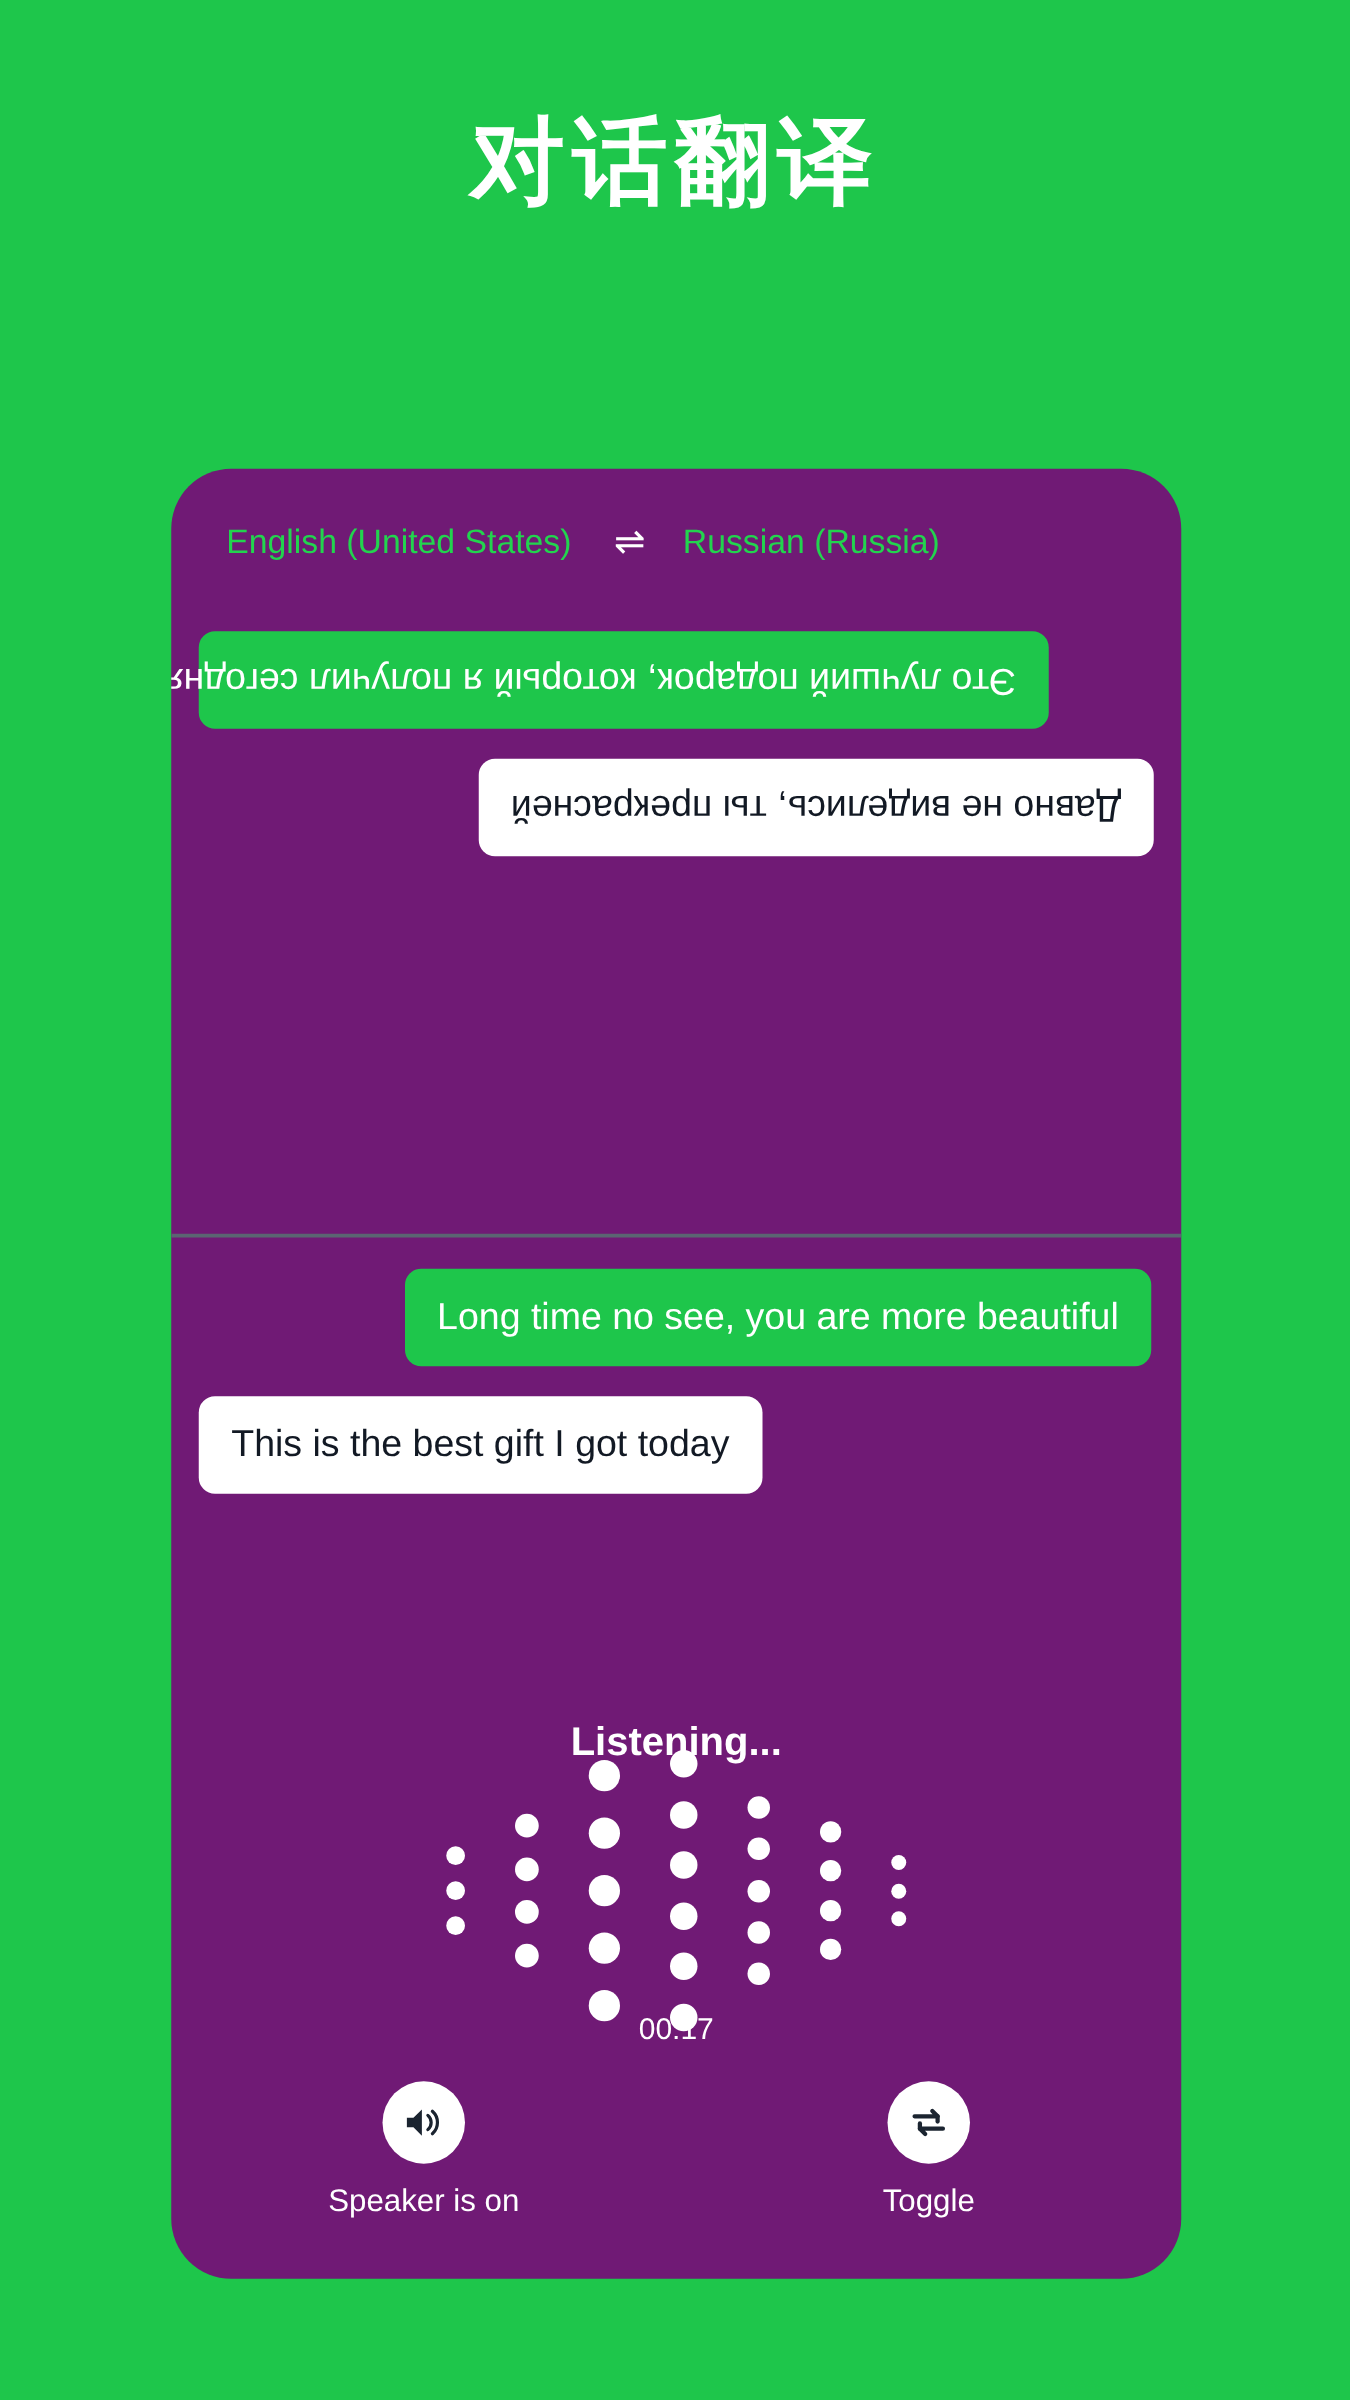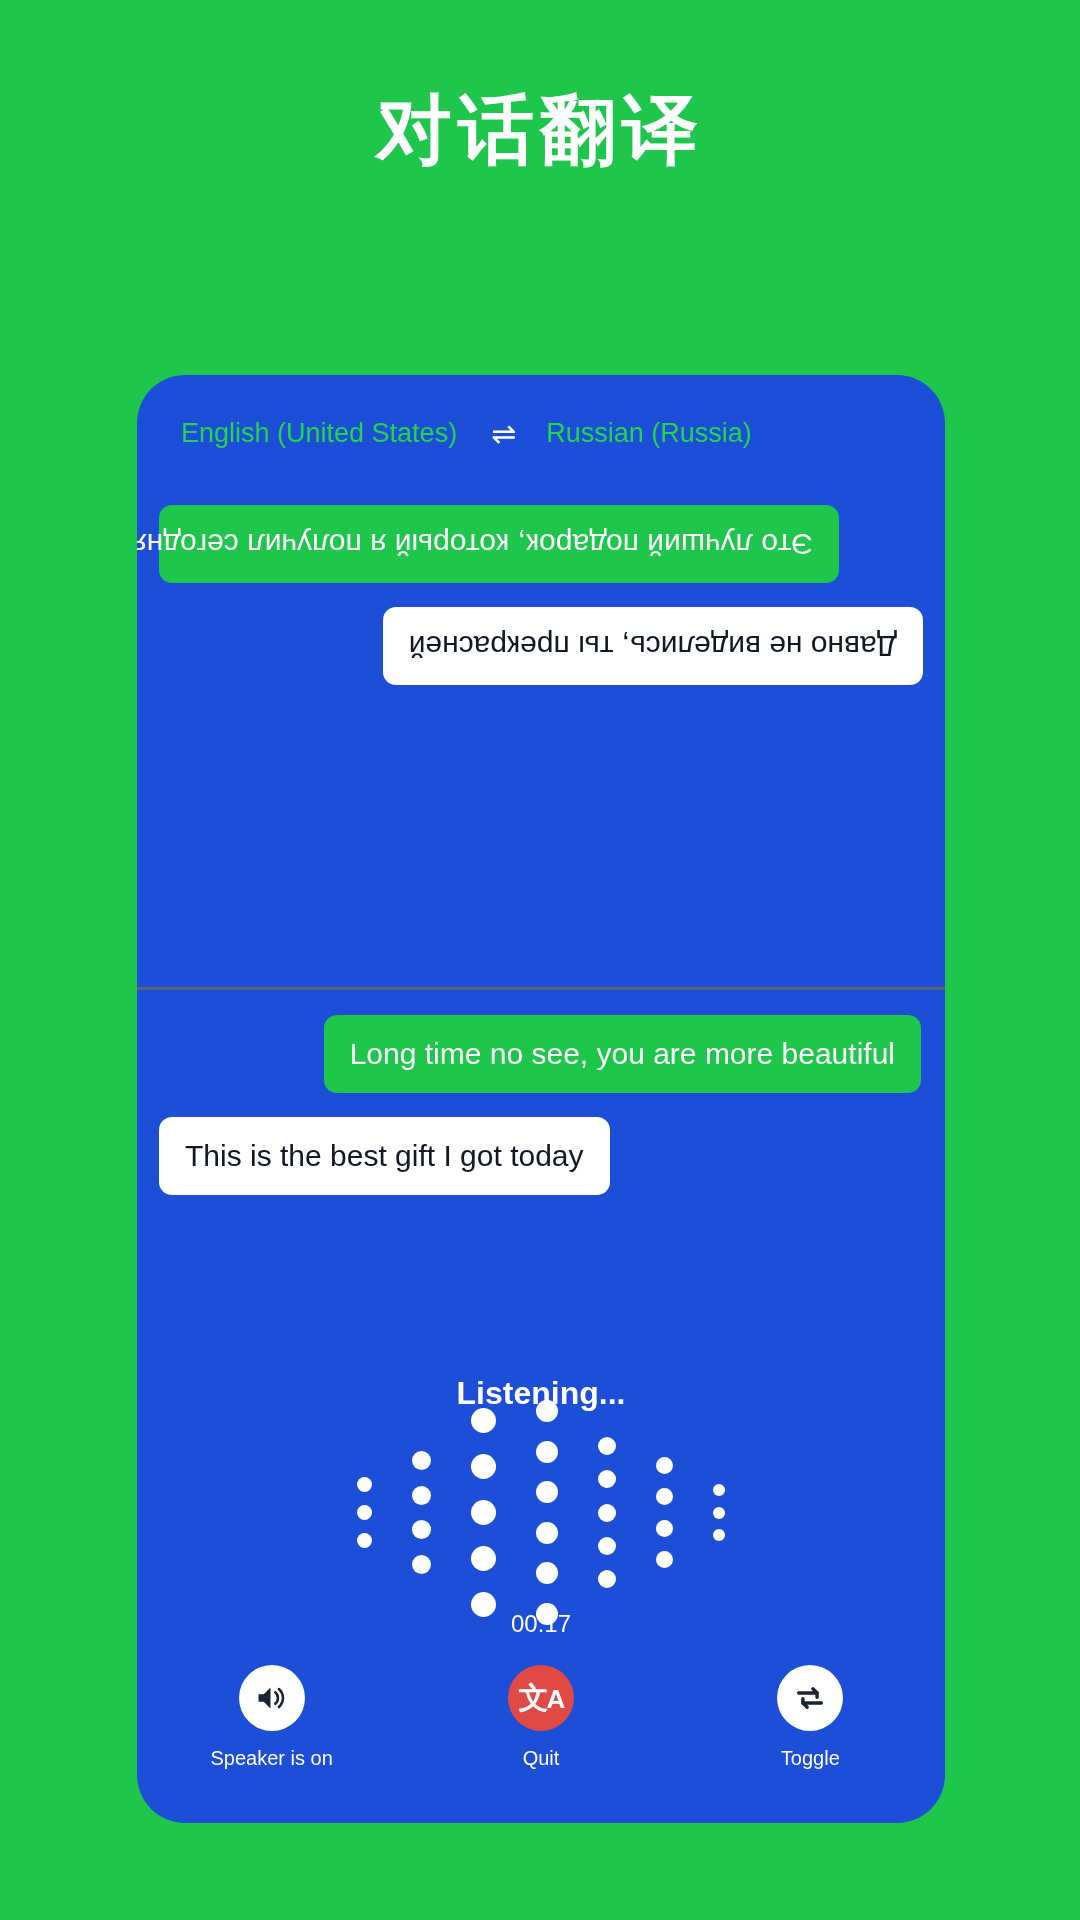--- a/index.html
+++ b/index.html
@@ -16,21 +16,21 @@
     font-weight:bold;
     letter-spacing:6px;
     padding-top:88px;
     line-height:1.1;
     user-select:none;
   }
   #phone-card {
     position:absolute;
     left:137px; top:375px;
     width:808px; height:1448px;
-    background:#1d4ed8;
+    background:#701a75;
     border-radius:48px;
     overflow:hidden;
   }
   
   #lang-bar {
     display:flex;
     align-items:center;
     padding:43px 0 0 22px;
     gap:0;
   }
@@ -143,21 +143,21 @@
     border-radius:50%;
     display:flex;
     align-items:center;
     justify-content:center;
   }
   .ctrl-circle.white { background:#ffffff; }
   .ctrl-circle.red   { background:#e04a45; }
   .ctrl-label {
     margin-top:16px;
     color:#ffffff;
-    font-size:20px;
+    font-size:25px;
     white-space:nowrap;
   }
   .translate-glyph {
     color:#ffffff;
     font-size:30px;
     font-weight:bold;
     line-height:1;
     letter-spacing:-2px;
   }
 </style>
@@ -243,26 +243,20 @@
       <div class="ctrl-circle white">
         <svg width="36" height="36" viewBox="0 0 24 24" fill="#1b2430">
           <path d="M3 9.5v5h3.5L11 19V5L6.5 9.5H3z"></path>
           <path d="M14.2 8.2a5 5 0 0 1 0 7.6" stroke="#1b2430" stroke-width="1.7" fill="none" stroke-linecap="round"></path>
           <path d="M16.6 6a8 8 0 0 1 0 12" stroke="#1b2430" stroke-width="1.7" fill="none" stroke-linecap="round"></path>
         </svg>
       </div>
       <div class="ctrl-label">Speaker is on</div>
     </div>
 
-    <div class="ctrl">
-      <div class="ctrl-circle red">
-        <span class="translate-glyph">文<span style="font-size:26px;">A</span></span>
-      </div>
-      <div class="ctrl-label">Quit</div>
-    </div>
 
     <div class="ctrl">
       <div class="ctrl-circle white">
         <svg width="34" height="34" viewBox="0 0 24 24" fill="none" stroke="#1b2430" stroke-width="2.4" stroke-linecap="round" stroke-linejoin="round">
           <path d="M4 8.5h13l-3-3"></path>
           <path d="M17 8.5v3"></path>
           <path d="M20 15.5H7l3 3"></path>
           <path d="M7 15.5v-3"></path>
         </svg>
       </div>

